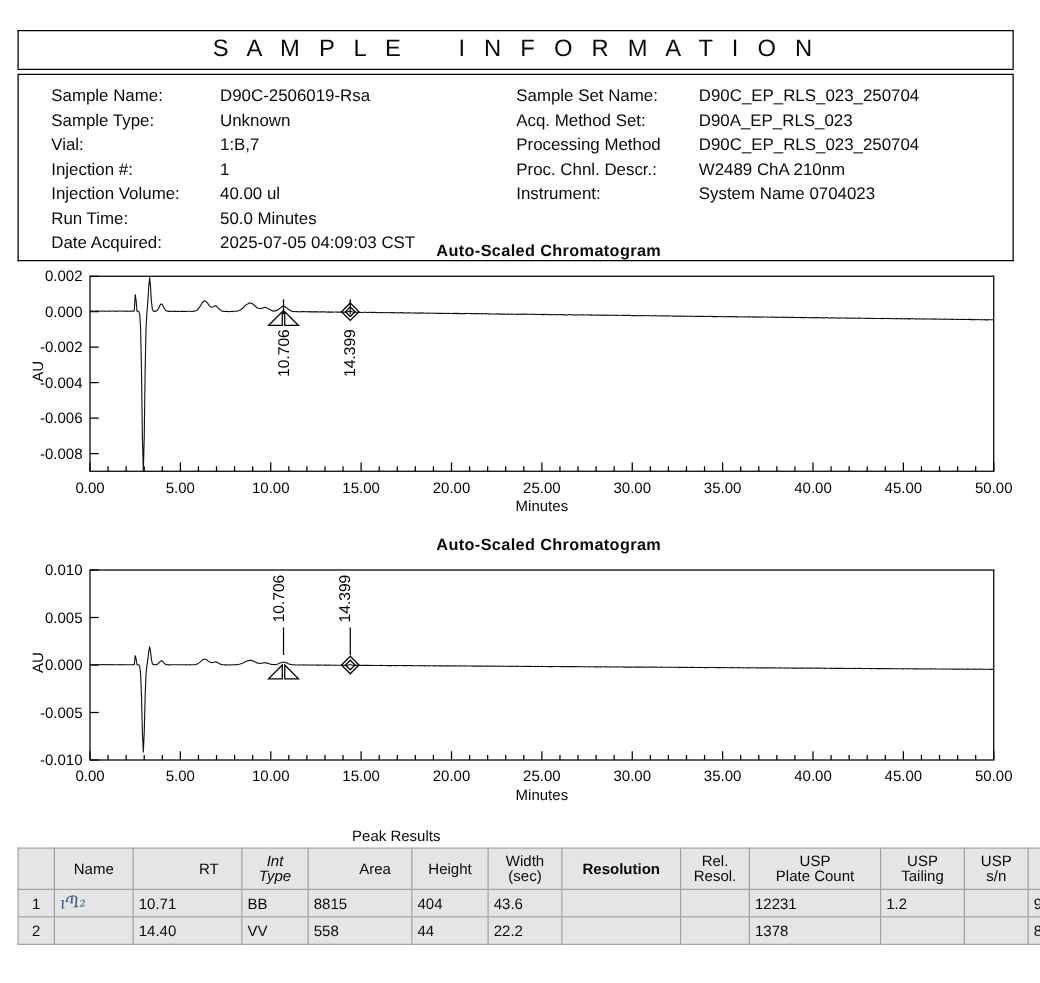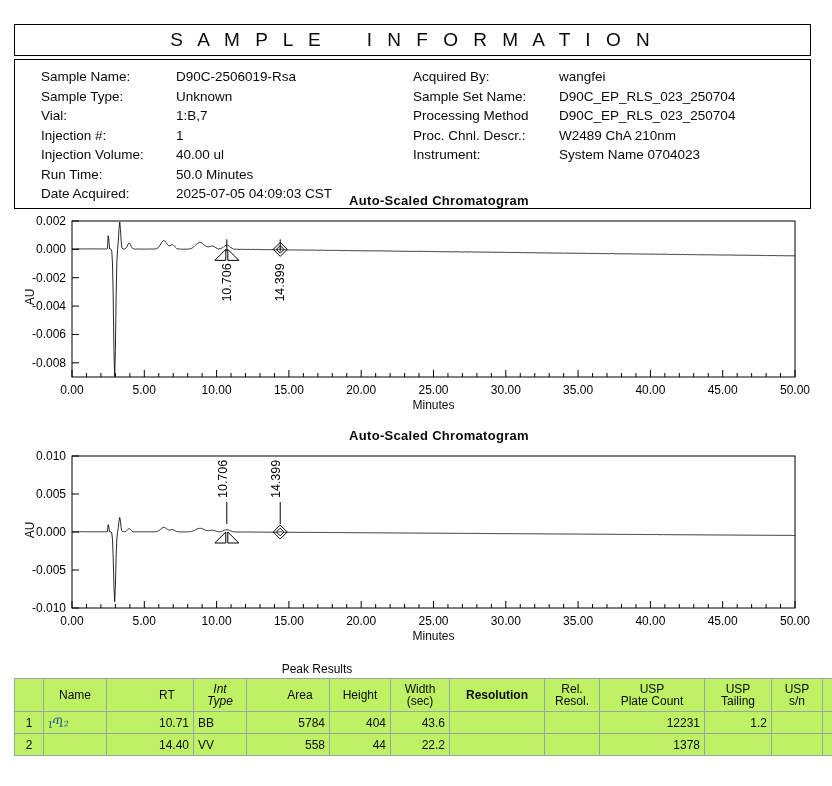--- a/index.html
+++ b/index.html
@@ -56,26 +56,26 @@
   .axis-txt { font-size:12px; font-family:"Liberation Sans", sans-serif; fill:#000; }
   .peaklab { font-size:12.5px; font-family:"Liberation Sans", sans-serif; fill:#000; }
 
   
   .pr-wrap { position:absolute; left:14px; top:662px; width:606px; }
   .pr-title { text-align:center; font-size:12px; height:16px; }
   table.pr { border-collapse:collapse; width:606px; table-layout:fixed; }
   table.pr th, table.pr td {
     border:1px solid #9aa4ad;
     font-size:12px; font-weight:400;
-    padding:0 4px; height:21px; background:#bef264;
+    padding:0 4px; height:21px; background:#e5e5e5;
   }
   table.pr thead th { height:32px; text-align:center; vertical-align:middle; line-height:12.5px; }
   table.pr td { vertical-align:middle; }
   td.c-idx { text-align:center; }
-  td.num   { text-align:right; }
+  td.num   { text-align:left; }
   td.txt   { text-align:left; padding-left:5px; }
   .ink {
     font-family:"DejaVu Serif", serif;
     color:#2d5d94; font-size:13px; font-style:italic;
     transform:rotate(-6deg); display:inline-block;
   }
 </style>
 </head>
 <body>
 
@@ -110,26 +110,26 @@
           <div class="si-lab">Run Time:</div>
           <div class="si-val">50.0 Minutes</div>
         </div>
         <div class="si-row">
           <div class="si-lab">Date Acquired:</div>
           <div class="si-val">2025-07-05 04:09:03 CST</div>
         </div>
       </div>
     <div class="si-col right" id="si-right">
         <div class="si-row">
-          <div class="si-lab">Acquired By:</div>
-          <div class="si-val">wangfei</div>
-        </div>
-        <div class="si-row">
           <div class="si-lab">Sample Set Name:</div>
           <div class="si-val">D90C_EP_RLS_023_250704</div>
+        </div>
+        <div class="si-row">
+          <div class="si-lab">Acq. Method Set:</div>
+          <div class="si-val">D90A_EP_RLS_023</div>
         </div>
         <div class="si-row">
           <div class="si-lab">Processing Method</div>
           <div class="si-val">D90C_EP_RLS_023_250704</div>
         </div>
         <div class="si-row">
           <div class="si-lab">Proc. Chnl. Descr.:</div>
           <div class="si-val">W2489 ChA 210nm</div>
         </div>
         <div class="si-row">
@@ -353,21 +353,21 @@
           <th style="width: 42px;">USP<br>s/n</th>
           <th style="width: 64px;">% Area</th>
         </tr>
       </thead>
     <tbody id="pr-body">
         <tr>
           <td class="c-idx">1</td>
           <td class="txt"><span class="ink">ıՊ₂</span></td>
           <td class="num">10.71</td>
           <td class="txt">BB</td>
-          <td class="num">5784</td>
+          <td class="num">8815</td>
           <td class="num">404</td>
           <td class="num">43.6</td>
           <td class="num"></td>
           <td class="num"></td>
           <td class="num">12231</td>
           <td class="num">1.2</td>
           <td class="num"></td>
           <td class="num">91.2087</td>
         </tr>
         <tr>

